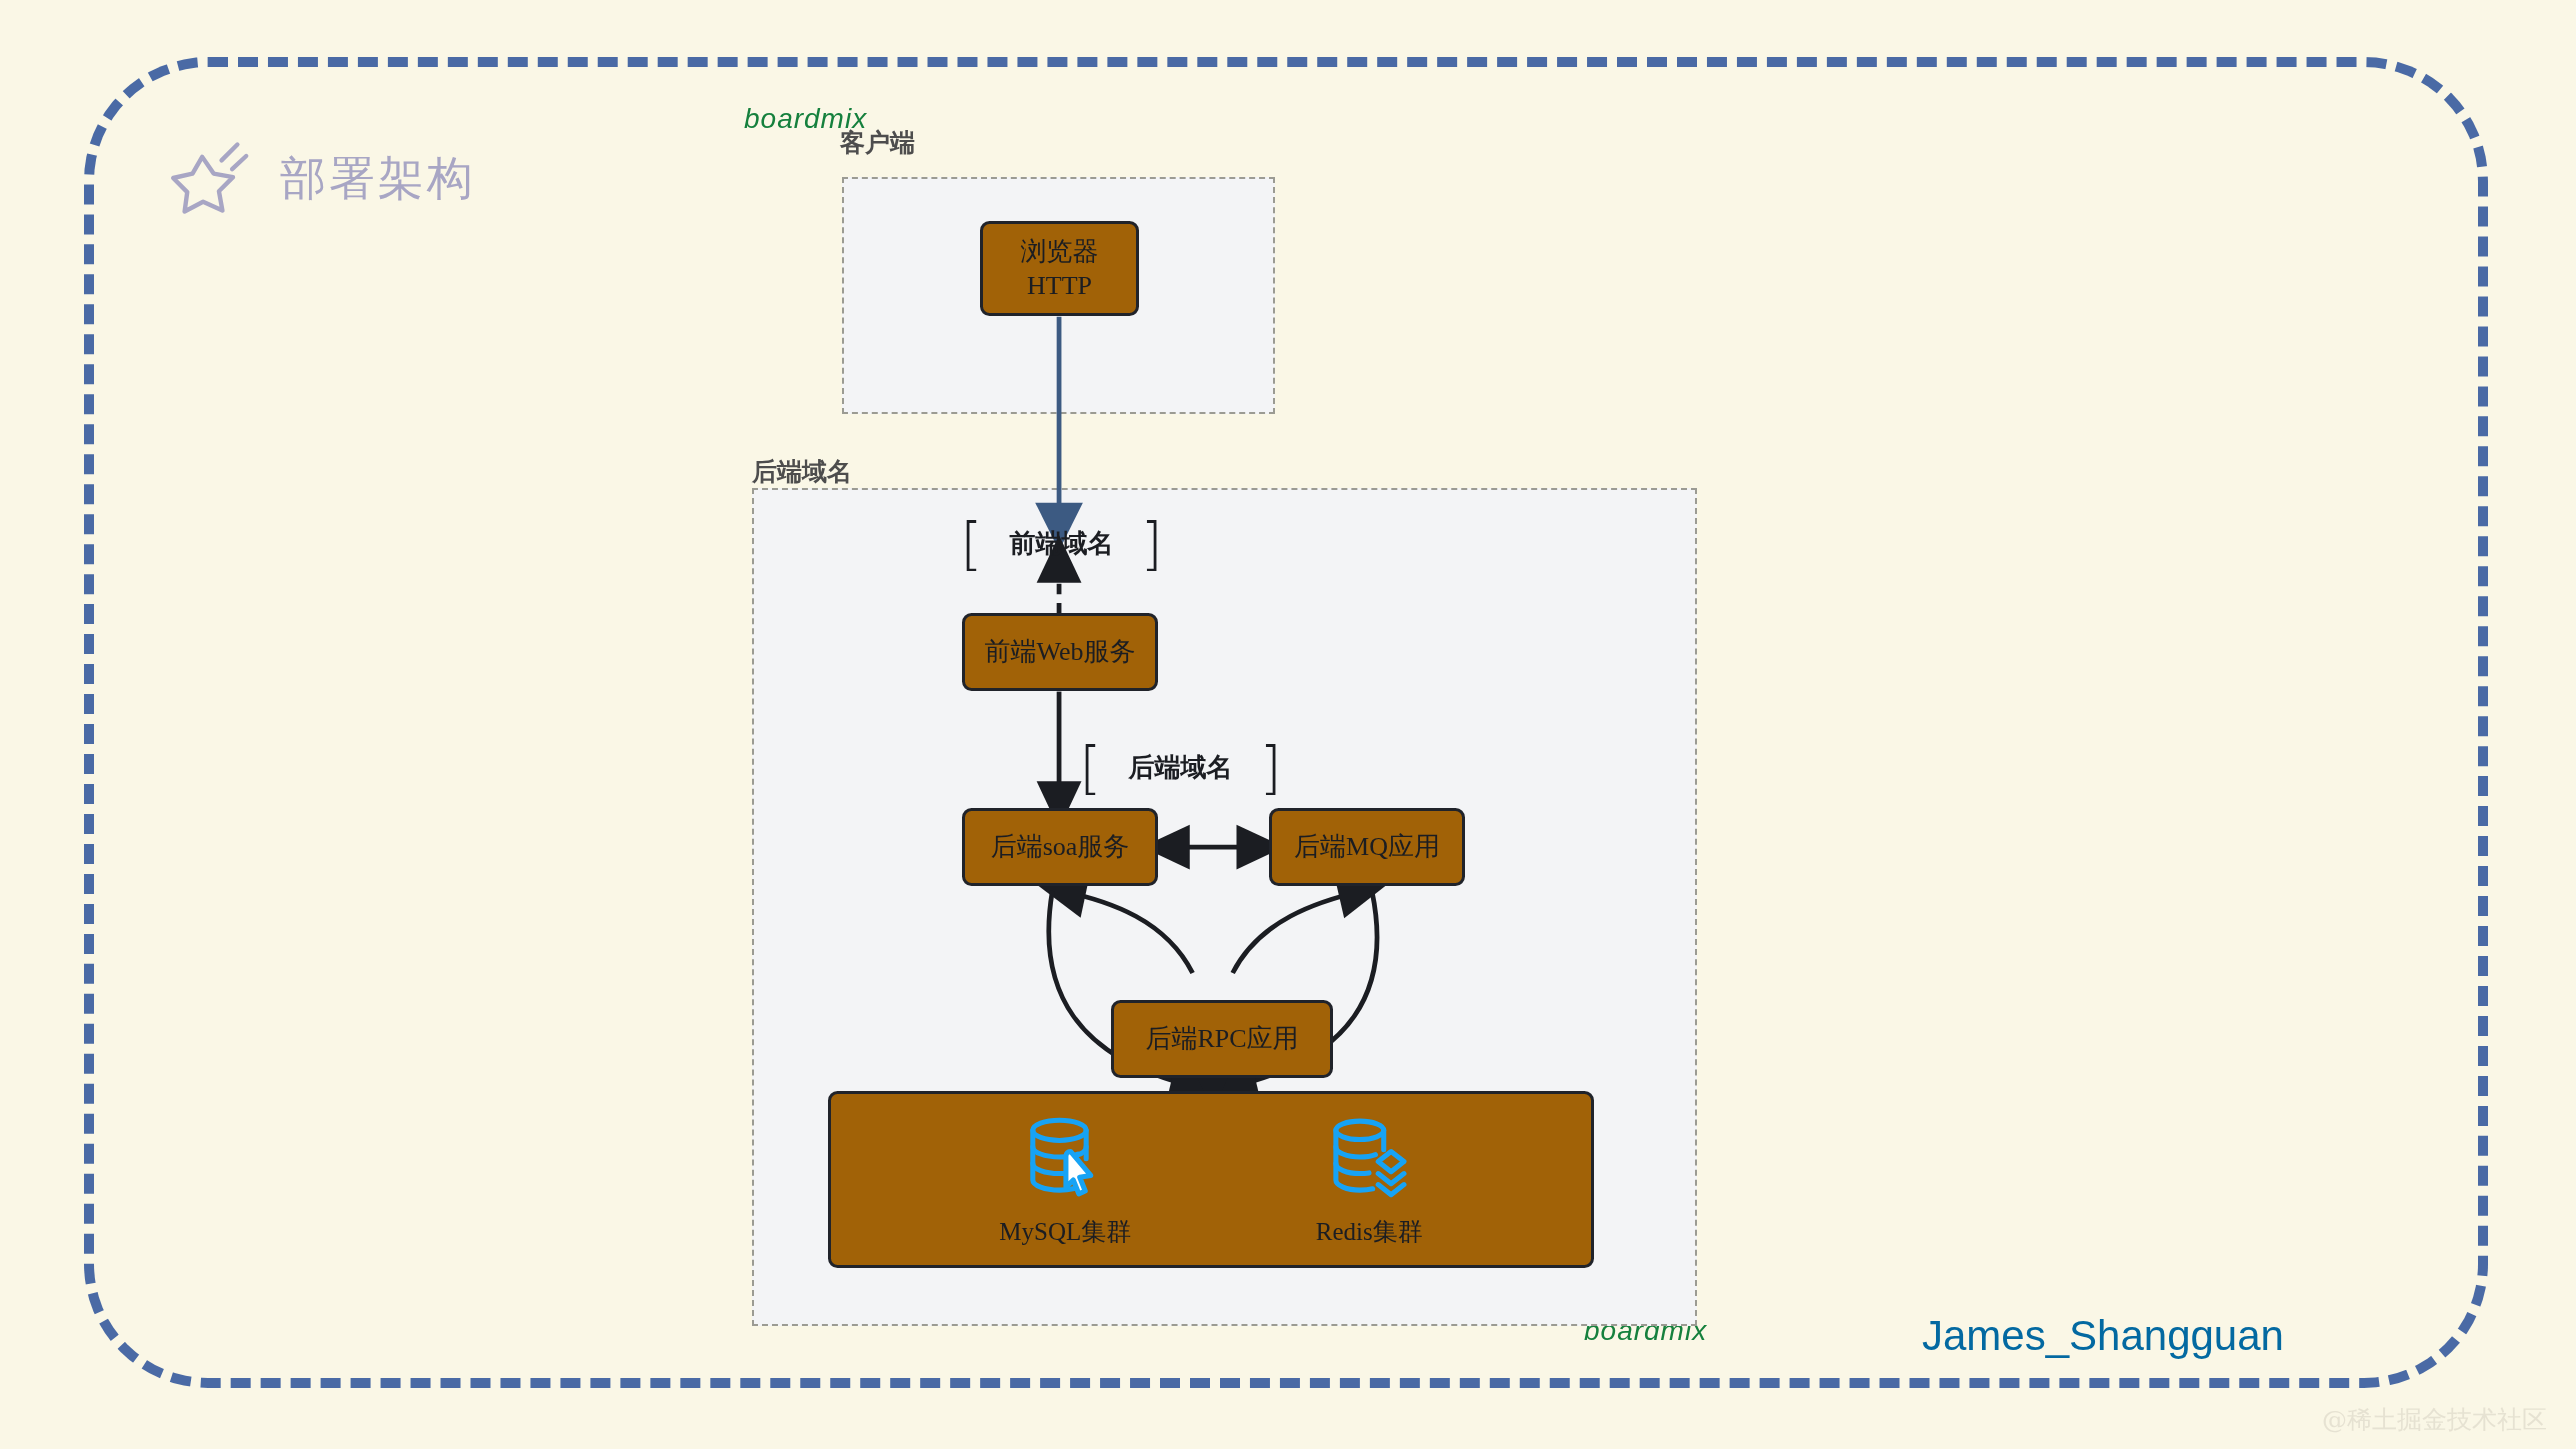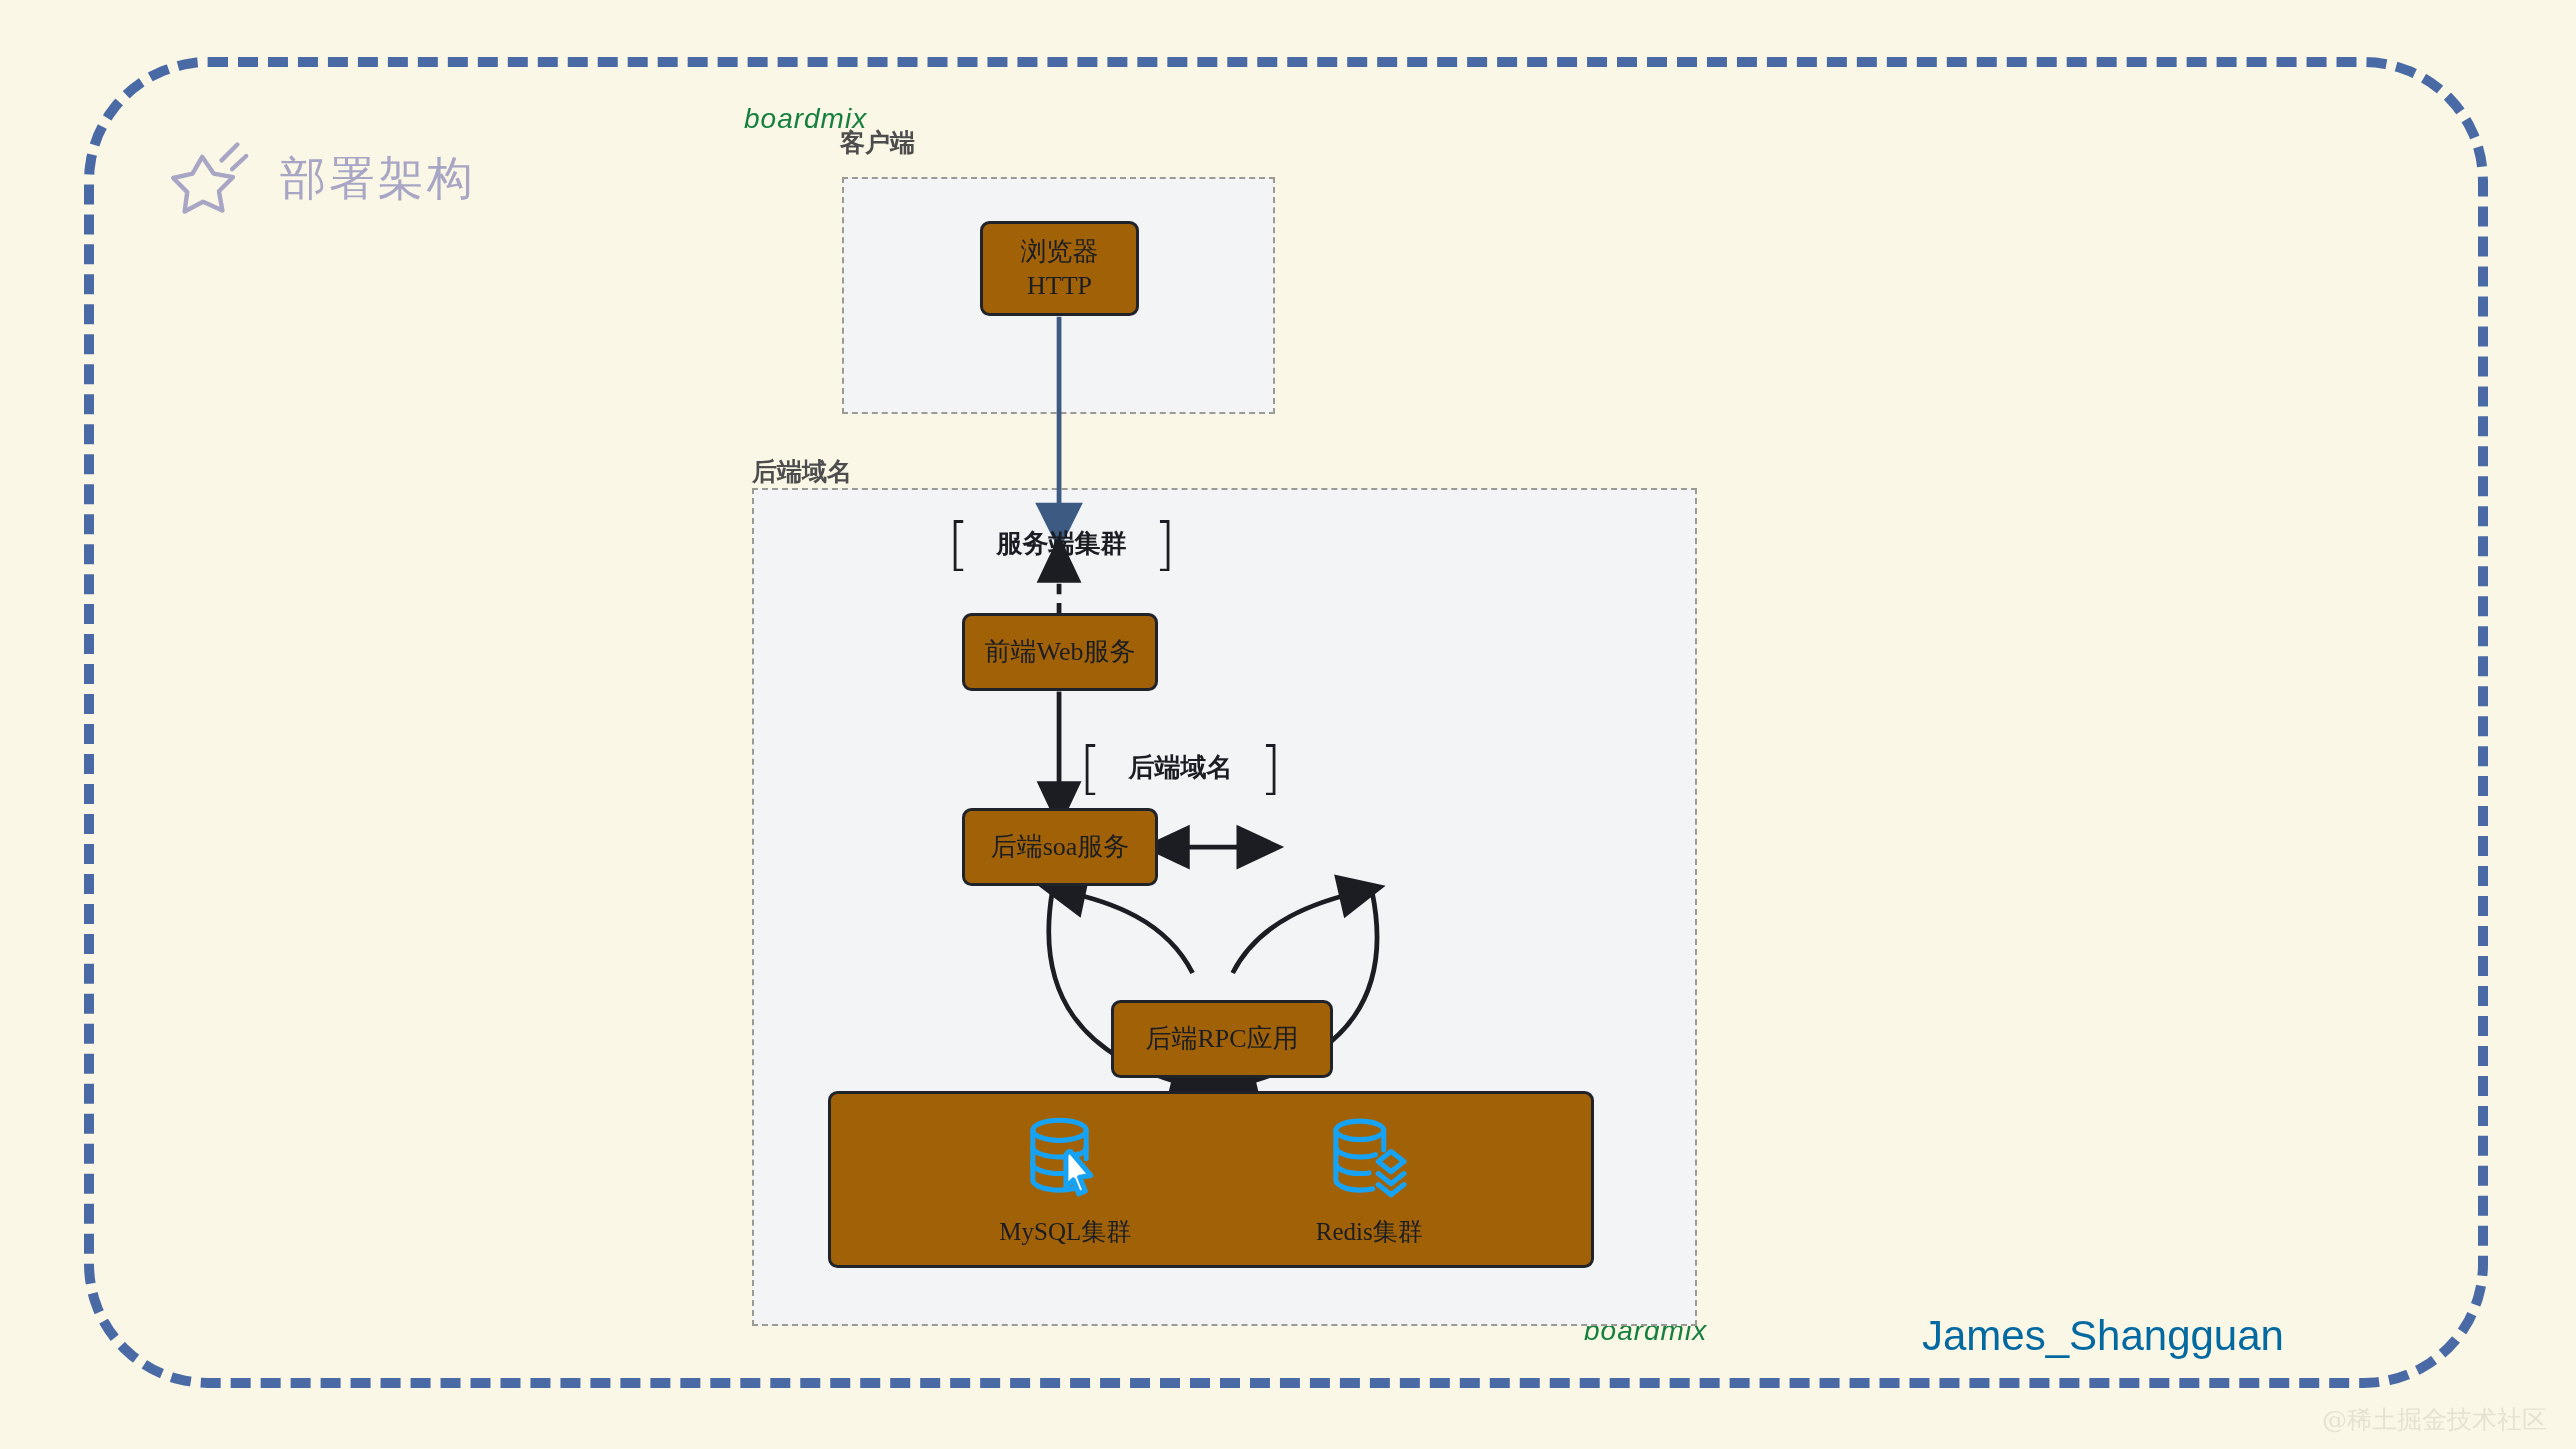--- a/index.html
+++ b/index.html
@@ -236,21 +236,21 @@
 
     <path d="M1103,934 C1085,1040 1130,1110 1252,1139" stroke="#1b1d22" stroke-width="5" fill="none" marker-end="url(#ah-dark)"></path>
 
     <path d="M1438,934 C1460,1040 1415,1110 1292,1139" stroke="#1b1d22" stroke-width="5" fill="none" marker-end="url(#ah-dark)"></path>
 
     <path d="M1271,1105 L1271,1139" stroke="#1b1d22" stroke-width="5" fill="none" marker-end="url(#ah-dark)"></path>
   </svg>
 
   <div class="domain-label" id="domain-frontend">
     <span class="brk">[</span>
-    <span class="dtext">服务端集群</span>
+    <span class="dtext">前端域名</span>
     <span class="brk">]</span>
   </div>
 
   <div class="domain-label" id="domain-backend">
     <span class="brk">[</span>
     <span class="dtext">后端域名</span>
     <span class="brk">]</span>
   </div>
 
   <div class="node" id="node-browser">
@@ -259,20 +259,23 @@
   </div>
 
   <div class="node" id="node-web">
     <span>前端Web服务</span>
   </div>
 
   <div class="node" id="node-soa">
     <span>后端soa服务</span>
   </div>
 
+  <div class="node" id="node-mq">
+    <span>后端MQ应用</span>
+  </div>
 
   <div class="node" id="node-rpc">
     <span>后端RPC应用</span>
   </div>
 
   <div class="node" id="node-db">
     <div class="db-row">
 
       <div class="db-cell">
         <span>

